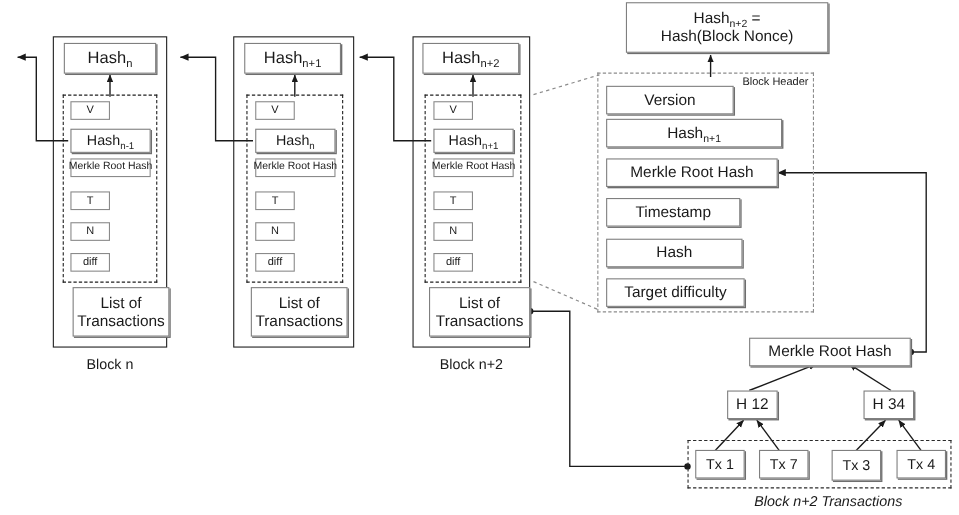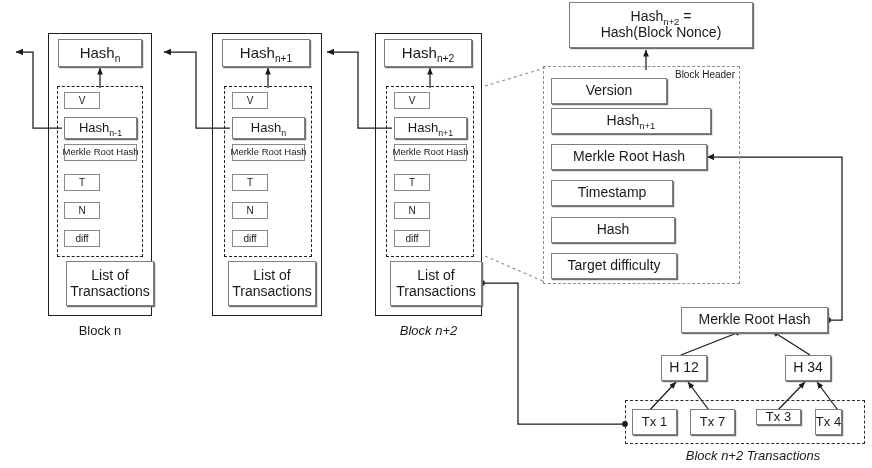--- a/index.html
+++ b/index.html
@@ -217,21 +217,21 @@
   </div>
   <div class="box fs10 thin" style="left:394px; top:230px; width:36px; height:17px;">
     <span>diff</span>
   </div>
 
   <div class="box fs14 two-line" style="left:390px; top:261px; width:92px; height:45px; flex-direction:column;">
     <span>List of</span>
     <span>Transactions</span>
   </div>
 
-  <div class="caption fs13" style="left:375px; top:323px; width:107px;font-style:italic;">
+  <div class="caption fs13" style="left:375px; top:323px; width:107px;">
     <span>Block n+2</span>
   </div>
 
   <div class="box fs14 two-line" style="left:569px; top:2px; width:184px; height:46px; flex-direction:column;">
     <span><span>Hash</span><sub>n+2</sub><span> =</span></span>
     <span>Hash(Block Nonce)</span>
   </div>
 
   <div class="dashframe gray" style="left:543px; top:66px; width:197px; height:218px;"></div>
 
@@ -270,24 +270,24 @@
   </div>
 
   <div class="dashframe thinner" style="left:625px; top:400px; width:240px; height:44px;"></div>
 
   <div class="box fs13" style="left:632px; top:409px; width:45px; height:26px;">
     <span>Tx 1</span>
   </div>
   <div class="box fs13" style="left:690px; top:409px; width:45px; height:26px;">
     <span>Tx 7</span>
   </div>
-  <div class="box fs13" style="left:756px; top:409px; width:45px; height:16px;">
+  <div class="box fs13" style="left:756px; top:409px; width:45px; height:28px;">
     <span>Tx 3</span>
   </div>
-  <div class="box fs13" style="left:815px; top:409px; width:27px; height:26px;">
+  <div class="box fs13" style="left:815px; top:409px; width:45px; height:26px;">
     <span>Tx 4</span>
   </div>
 
   <div class="caption fs13" style="left:633px; top:448px; width:240px;font-style:italic;">
     <span>Block n+2 Transactions</span>
   </div>
 
 </div>
 
 </body></html>

